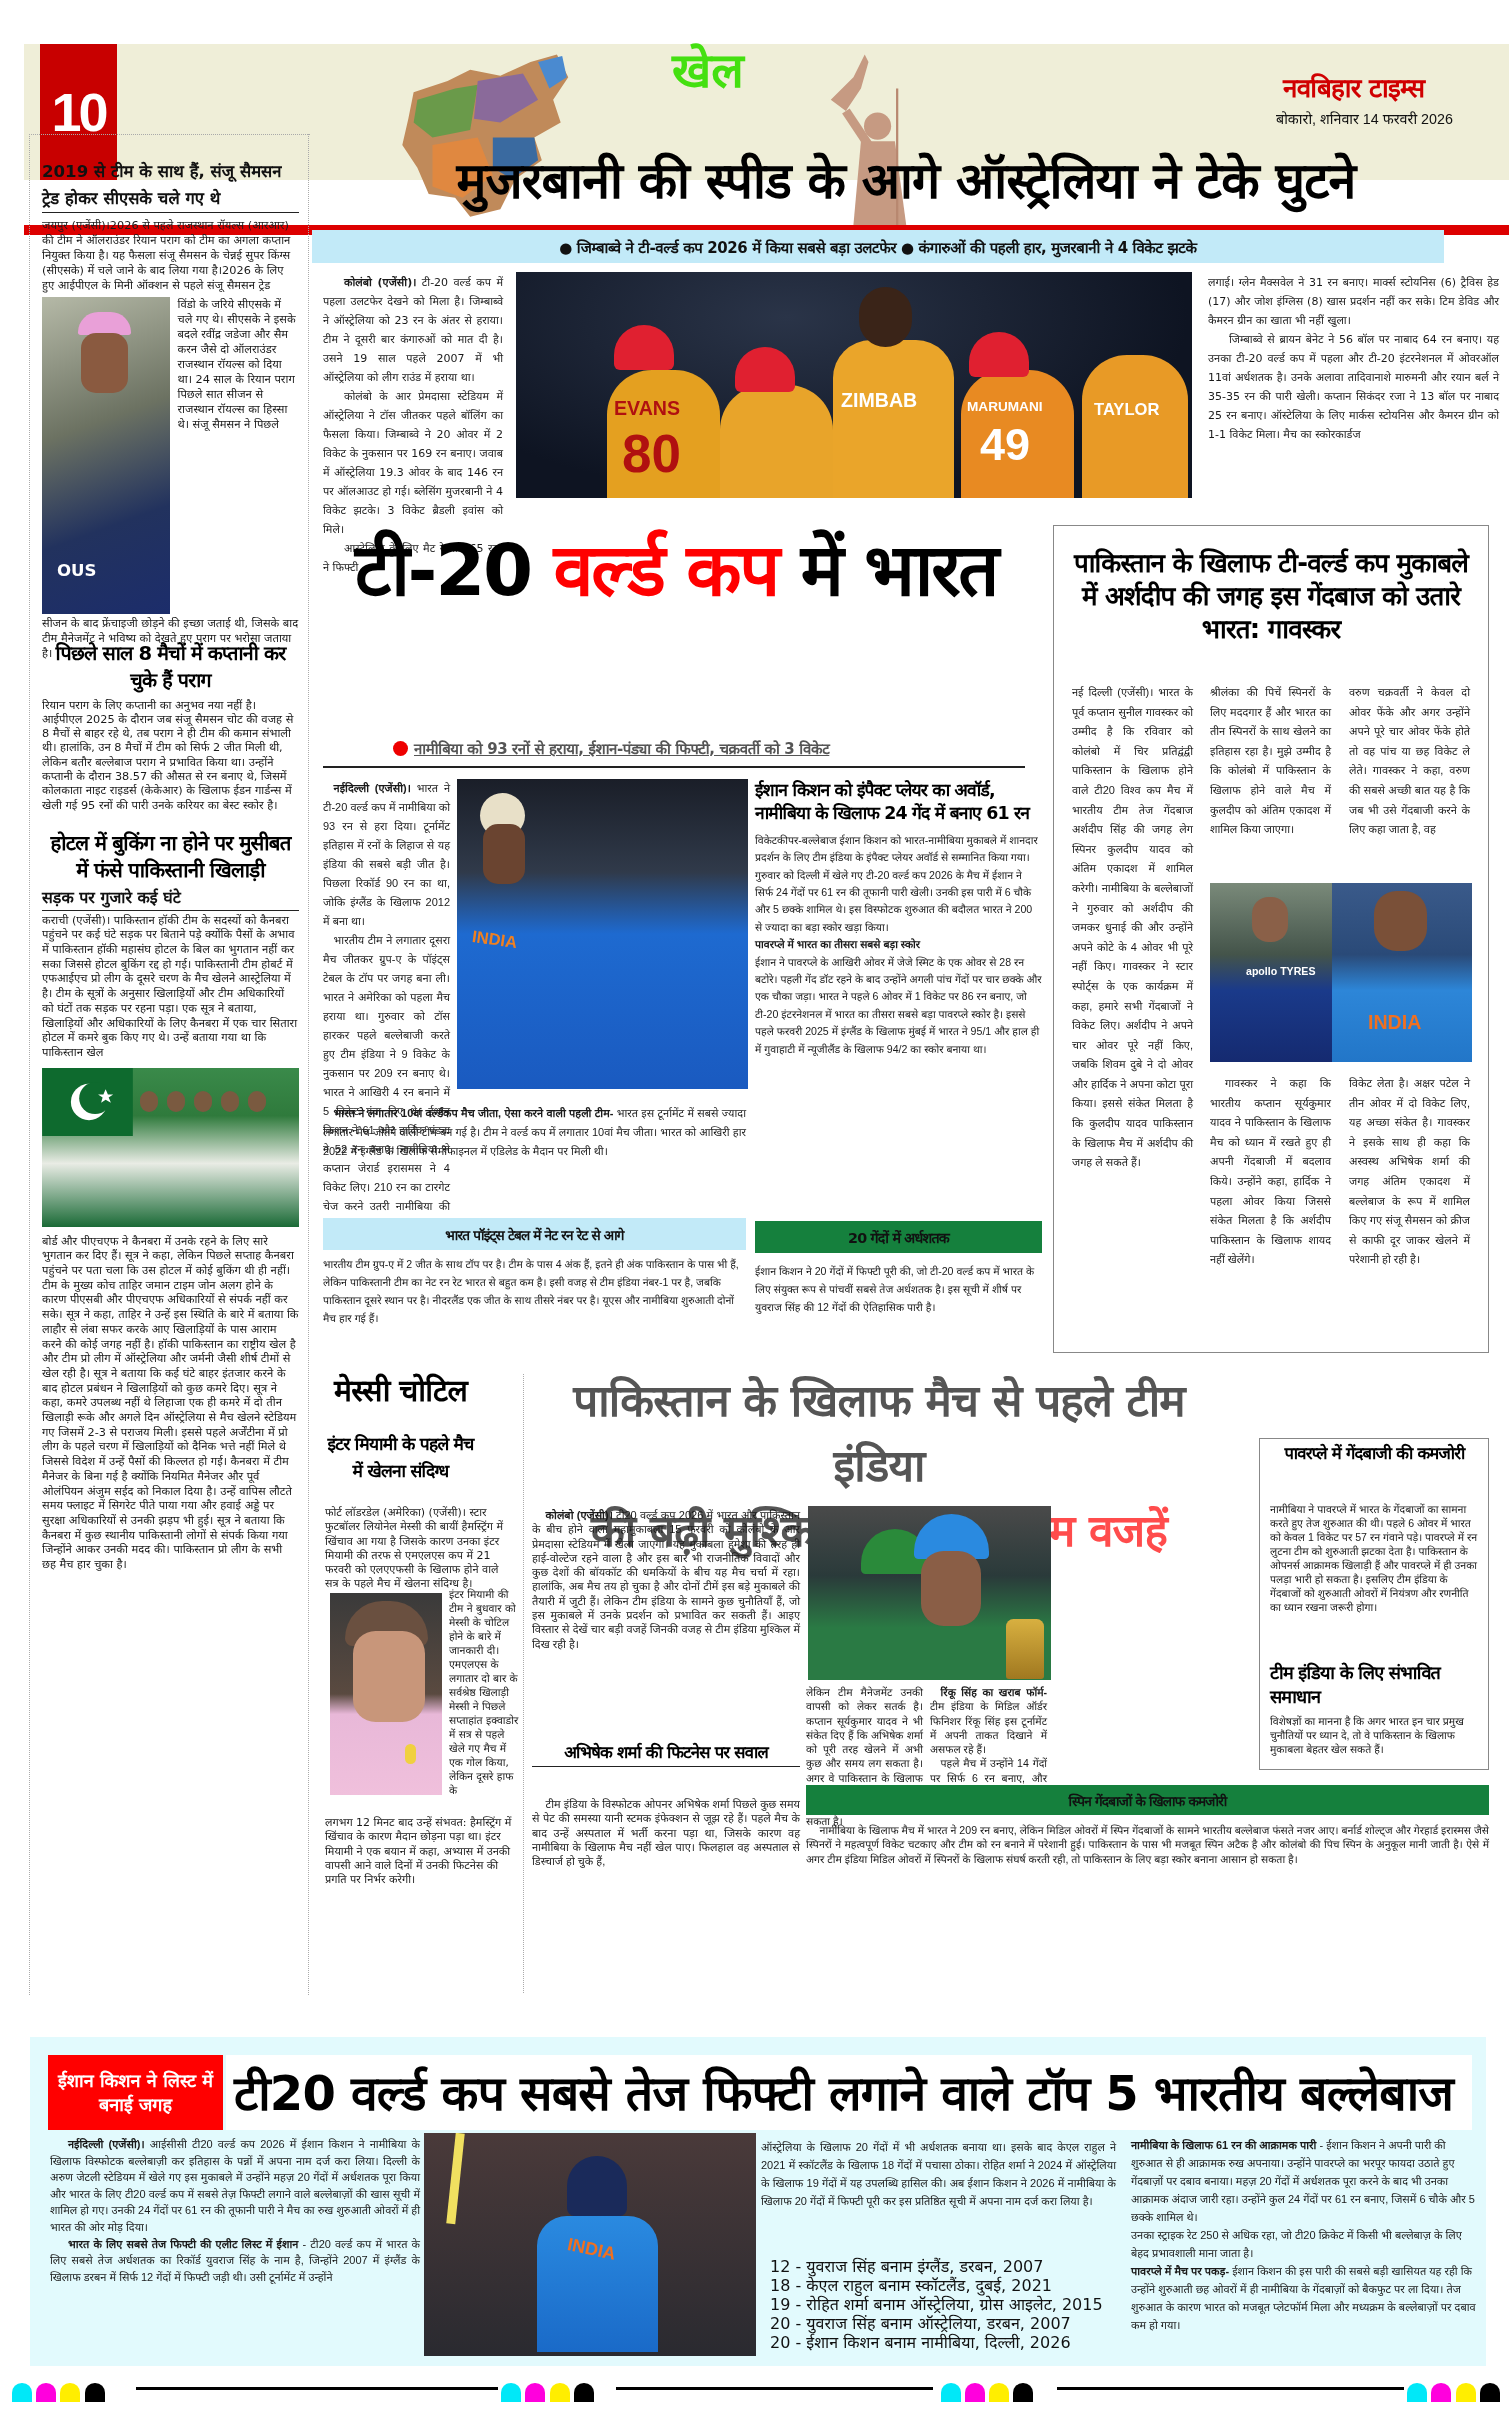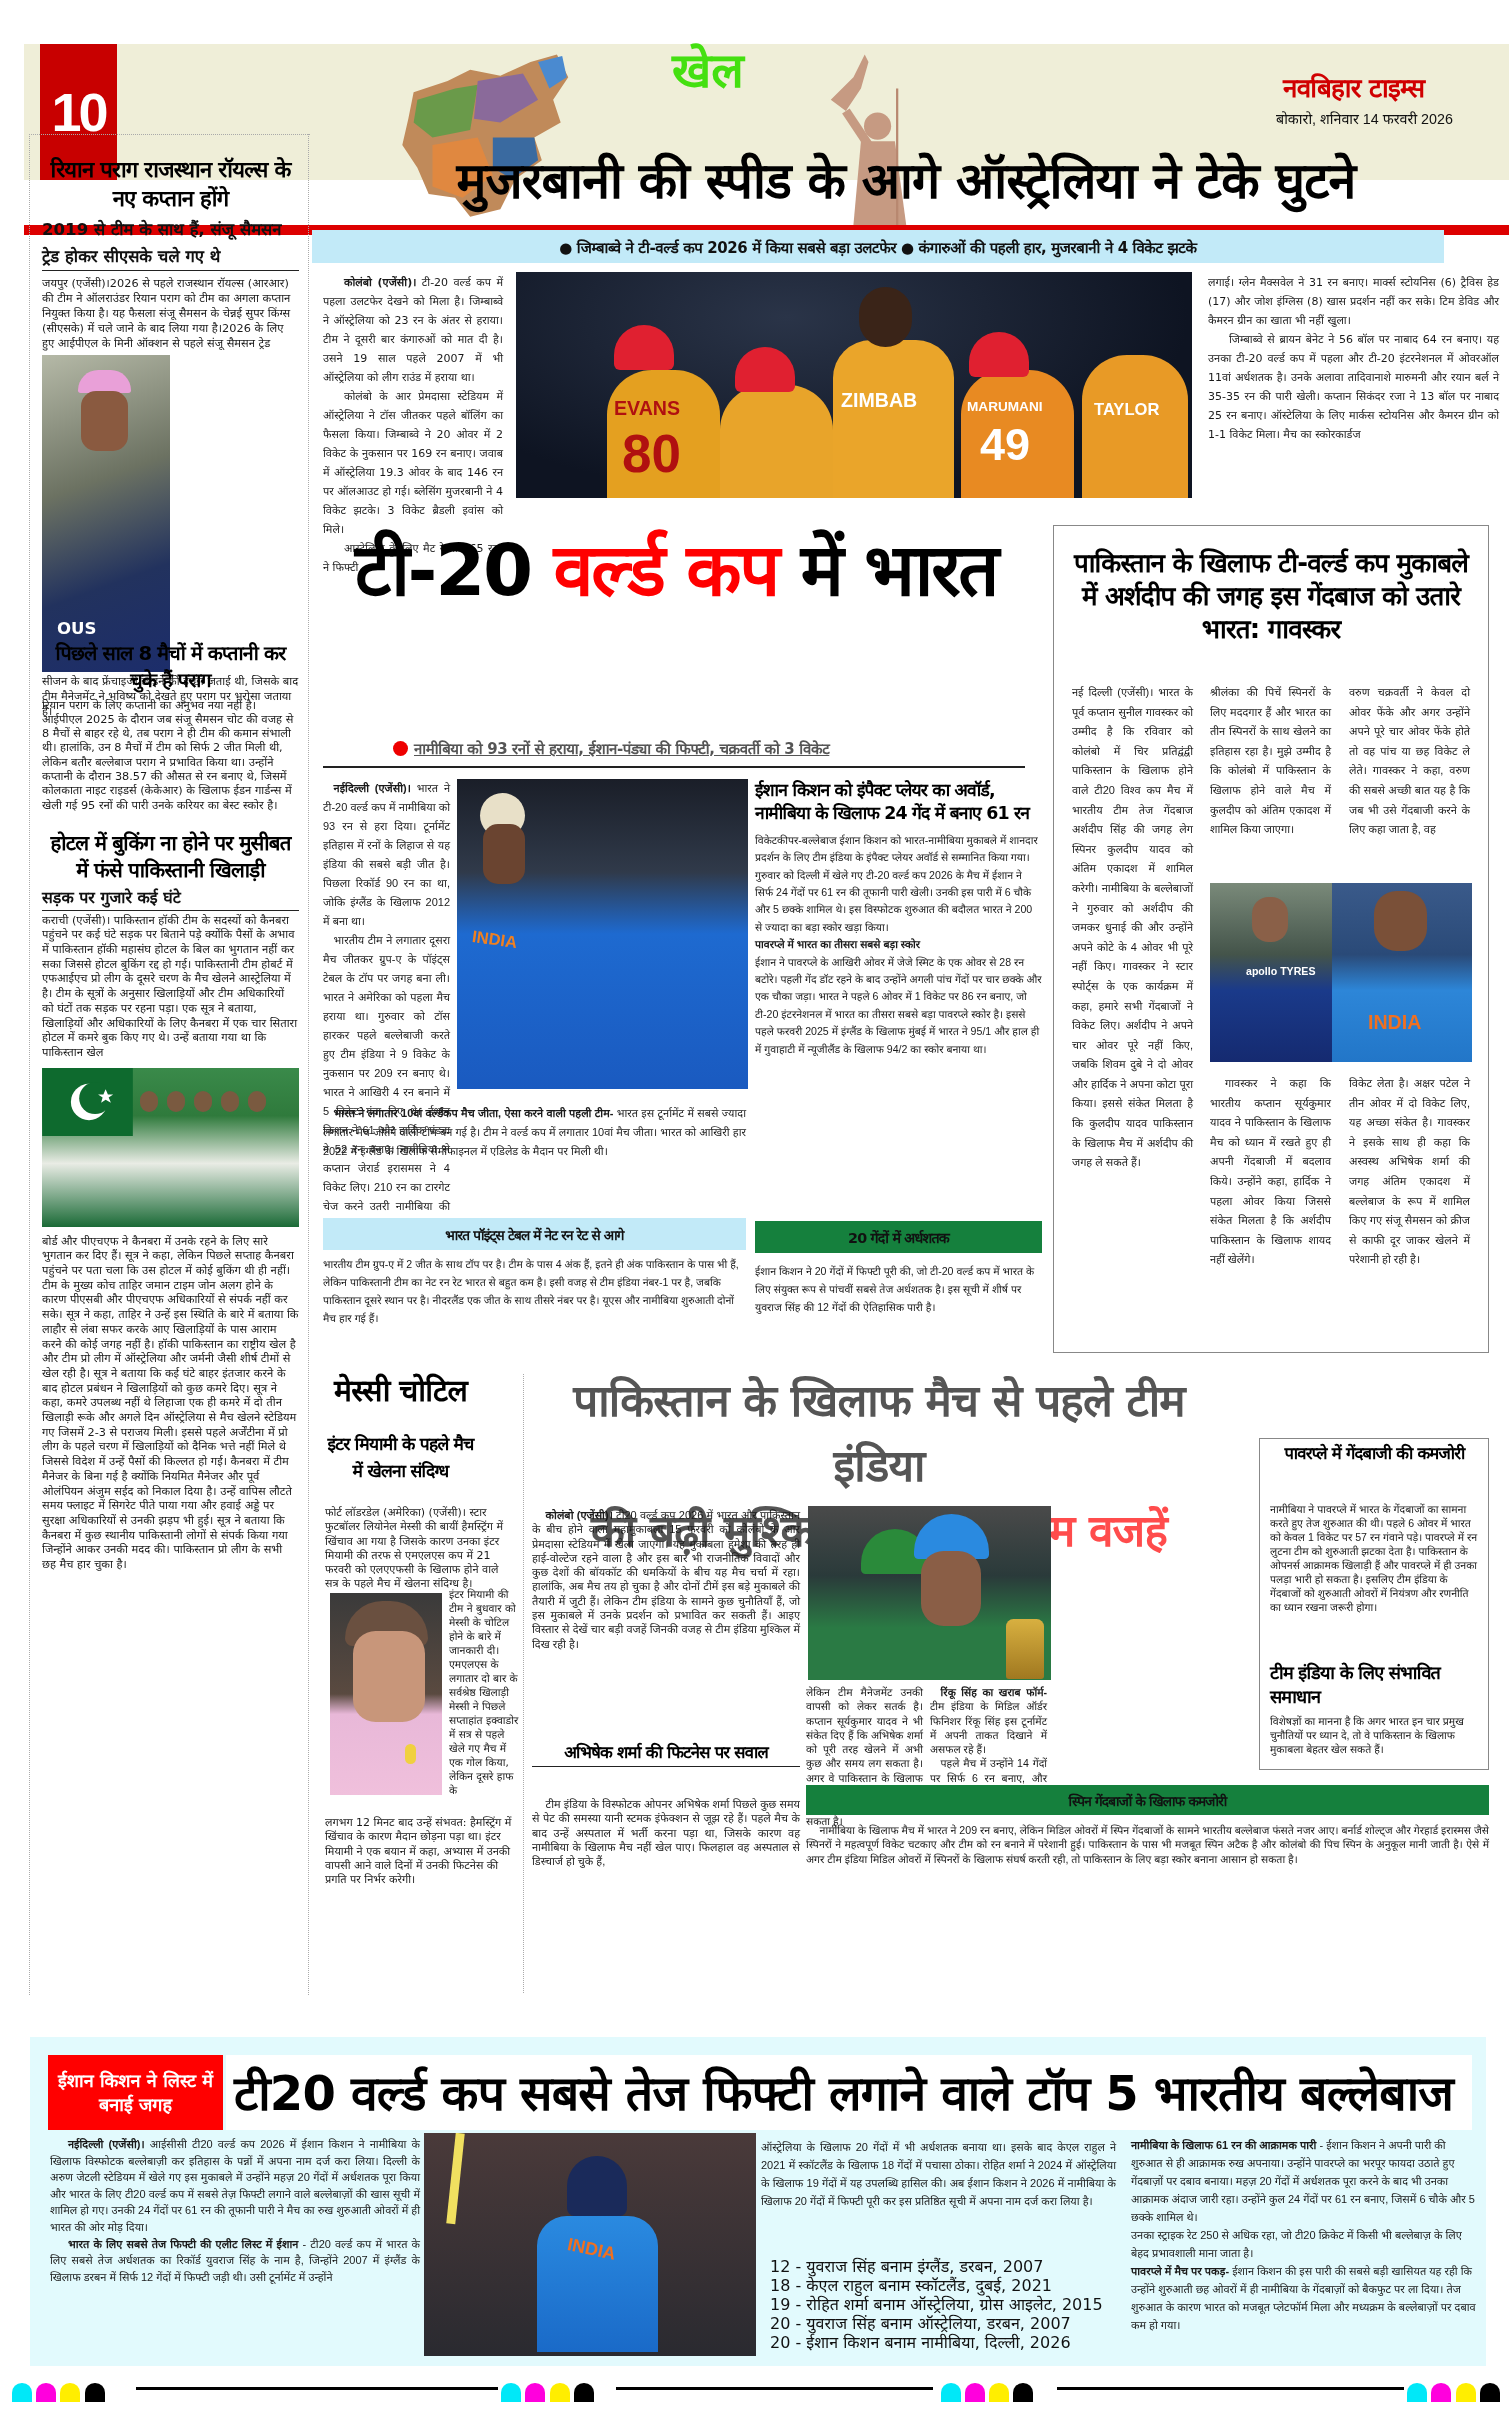--- a/index.html
+++ b/index.html
@@ -54,29 +54,29 @@
 </svg>
 <div id="brand-name" class="abs" data-name="newspaper-brand" data-bind="masthead.brand">नवबिहार टाइम्स</div>
 <div id="brand-date" class="abs" data-name="dateline" data-bind="masthead.dateline">बोकारो, शनिवार 14 फरवरी 2026</div>
 <div id="red-rule" class="abs" data-name="masthead-rule"></div>
 
 <div class="abs" style="left:29px;top:134px;width:1.5px;height:1861px;border-left:1.5px dotted #aaa;" data-name="left-column-border"></div>
 <div class="abs" style="left:308px;top:134px;width:1.5px;height:1861px;border-left:1.5px dotted #aaa;" data-name="left-column-border"></div>
 <div class="abs" style="left:29px;top:134px;width:281px;height:1.5px;border-top:1.5px dotted #aaa;" data-name="left-column-border"></div>
 
 <section class="abs" style="left:42px;top:155px;width:257px;" data-name="rr-captain-story">
-  <h2 class="hd" style="font-size:22px;line-height:29px;text-align:center;" data-name="story-headline" data-bind="left_column.story1.headline">रियान पराग राजस्थान रॉयल्स के नए कप्तान होंगे</h2>
   <h3 style="font-family:'DejaVu Sans',sans-serif;font-size:16.6px;line-height:27px;font-weight:700;margin-top:3px;border-bottom:1.5px solid #222;" data-name="story-subhead" data-bind="left_column.story1.subhead">2019 से टीम के साथ हैं, संजू सैमसन ट्रेड होकर सीएसके चले गए थे</h3>
   <p class="txt" style="font-size:11.3px;line-height:15px;margin-top:4.5px;text-align:left;" data-name="story-body" data-bind="left_column.story1.body_top">जयपुर (एजेंसी)।2026 से पहले राजस्थान रॉयल्स (आरआर) की टीम ने ऑलराउंडर रियान पराग को टीम का अगला कप्तान नियुक्त किया है। यह फैसला संजू सैमसन के चेन्नई सुपर किंग्स (सीएसके) में चले जाने के बाद लिया गया है।2026 के लिए हुए आईपीएल के मिनी ऑक्शन से पहले संजू सैमसन ट्रेड</p>
   <div style="display:flex;gap:7.5px;margin-top:4.5px;">
     <div style="width:128px;height:317px;background:linear-gradient(160deg,#b5b9a7 0%,#6c7262 40%,#22325e 70%,#1c2d6b 100%);position:relative;flex:none;" data-name="riyan-parag-photo">
       <div style="position:absolute;left:36px;top:15px;width:53px;height:22.6px;background:#e9a0d8;border-radius:22.6px 22.6px 3px 3px;" data-name="pink-cap"></div>
       <div style="position:absolute;left:39px;top:36px;width:47px;height:60px;background:#8a5a40;border-radius:15px;" data-name="face"></div>
       <div style="position:absolute;left:15px;top:264px;color:#fff;font-weight:700;font-size:16.6px;" data-name="jersey-text" data-bind="left_column.story1.photo_label">OUS</div>
     </div>
+    <p class="txt" style="font-size:11.3px;line-height:15px;text-align:left;" data-name="story-body" data-bind="left_column.story1.body_side">विंडो के जरिये सीएसके में चले गए थे। सीएसके ने इसके बदले रवींद्र जडेजा और सैम करन जैसे दो ऑलराउंडर राजस्थान रॉयल्स को दिया था। 24 साल के रियान पराग पिछले सात सीजन से राजस्थान रॉयल्स का हिस्सा थे। संजू सैमसन ने पिछले</p>
   </div>
   <p class="txt" style="font-size:11.3px;line-height:15px;margin-top:1.5px;text-align:left;" data-name="story-body" data-bind="left_column.story1.body_bottom">सीजन के बाद फ्रेंचाइजी छोड़ने की इच्छा जताई थी, जिसके बाद टीम मैनेजमेंट ने भविष्य को देखते हुए पराग पर भरोसा जताया है।</p>
 </section>
 
 <section class="abs" style="left:42px;top:640px;width:257px;" data-name="parag-captaincy-story">
   <h2 class="hd" style="font-size:19.6px;line-height:27px;text-align:center;" data-name="story-headline" data-bind="left_column.story2.headline">पिछले साल 8 मैचों में कप्तानी कर चुके हैं पराग</h2>
   <p class="txt" style="font-size:11.3px;line-height:14.3px;margin-top:4.5px;text-align:left;" data-name="story-body" data-bind="left_column.story2.body">रियान पराग के लिए कप्तानी का अनुभव नया नहीं है। आईपीएल 2025 के दौरान जब संजू सैमसन चोट की वजह से 8 मैचों से बाहर रहे थे, तब पराग ने ही टीम की कमान संभाली थी। हालांकि, उन 8 मैचों में टीम को सिर्फ 2 जीत मिली थी, लेकिन बतौर बल्लेबाज पराग ने प्रभावित किया था। उन्होंने कप्तानी के दौरान 38.57 की औसत से रन बनाए थे, जिसमें कोलकाता नाइट राइडर्स (केकेआर) के खिलाफ ईडन गार्डन्स में खेली गई 95 रनों की पारी उनके करियर का बेस्ट स्कोर है।</p>
 </section>
 
 <section class="abs" style="left:42px;top:830px;width:257px;" data-name="pak-hockey-story">

